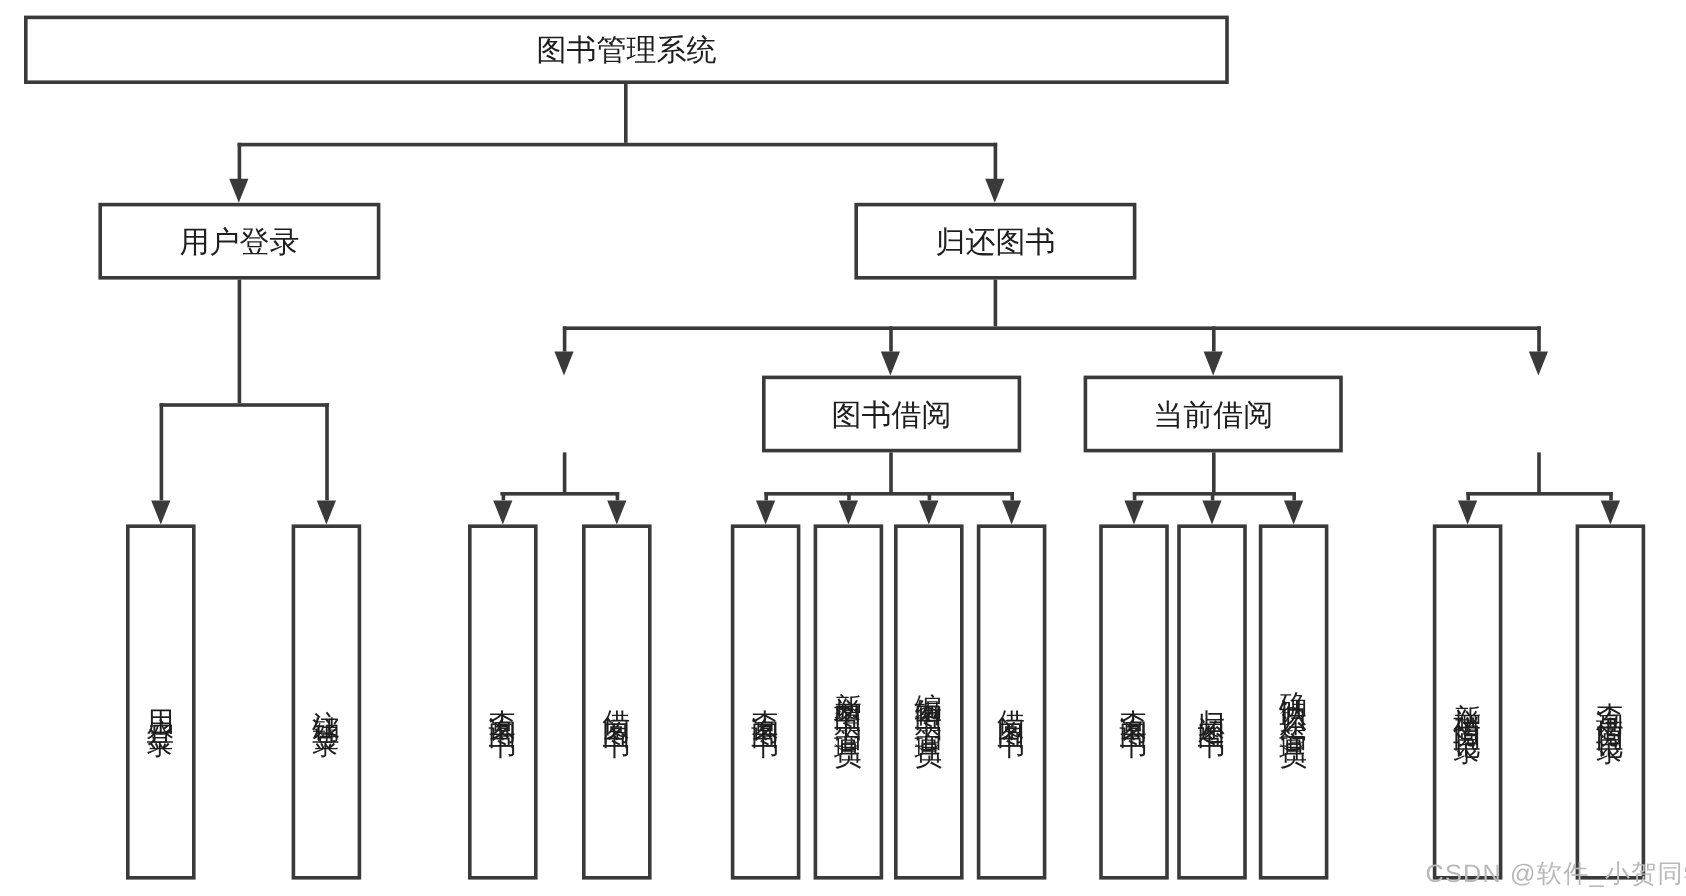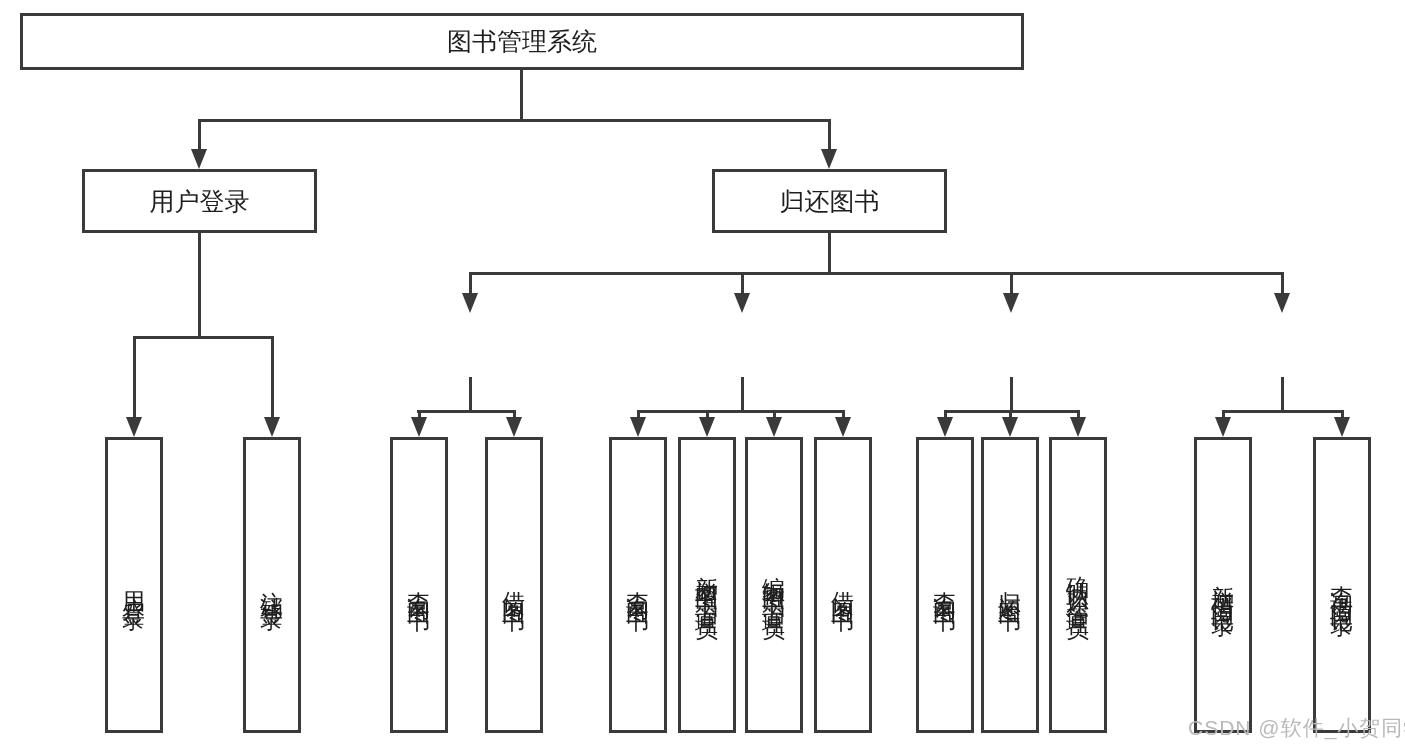--- a/index.html
+++ b/index.html
@@ -96,20 +96,22 @@
   <div class="hl" style="left:469px;top:272px;width:815px;"></div>
   <div class="vl" style="left:469px;top:272px;height:21px;"></div>
   <div class="arrow" style="left:462px;top:293px;"></div>
   <div class="vl" style="left:741px;top:272px;height:21px;"></div>
   <div class="arrow" style="left:734px;top:293px;"></div>
   <div class="vl" style="left:1010px;top:272px;height:21px;"></div>
   <div class="arrow" style="left:1003px;top:293px;"></div>
   <div class="vl" style="left:1281px;top:272px;height:21px;"></div>
   <div class="arrow" style="left:1274px;top:293px;"></div>
 
+  <div class="node" style="left:635px;top:313px;width:216px;height:64px;">图书借阅</div>
+  <div class="node" style="left:903px;top:313px;width:216px;height:64px;">当前借阅</div>
 
   <div class="vl" style="left:469px;top:377px;height:33px;"></div>
   <div class="hl" style="left:417px;top:410px;width:99px;"></div>
   <div class="vl" style="left:418px;top:410px;height:7px;"></div>
   <div class="arrow" style="left:411px;top:417px;"></div>
   <div class="vl" style="left:513px;top:410px;height:7px;"></div>
   <div class="arrow" style="left:506px;top:417px;"></div>
 
   <div class="vl" style="left:741px;top:377px;height:33px;"></div>
   <div class="hl" style="left:637px;top:410px;width:208px;"></div>

